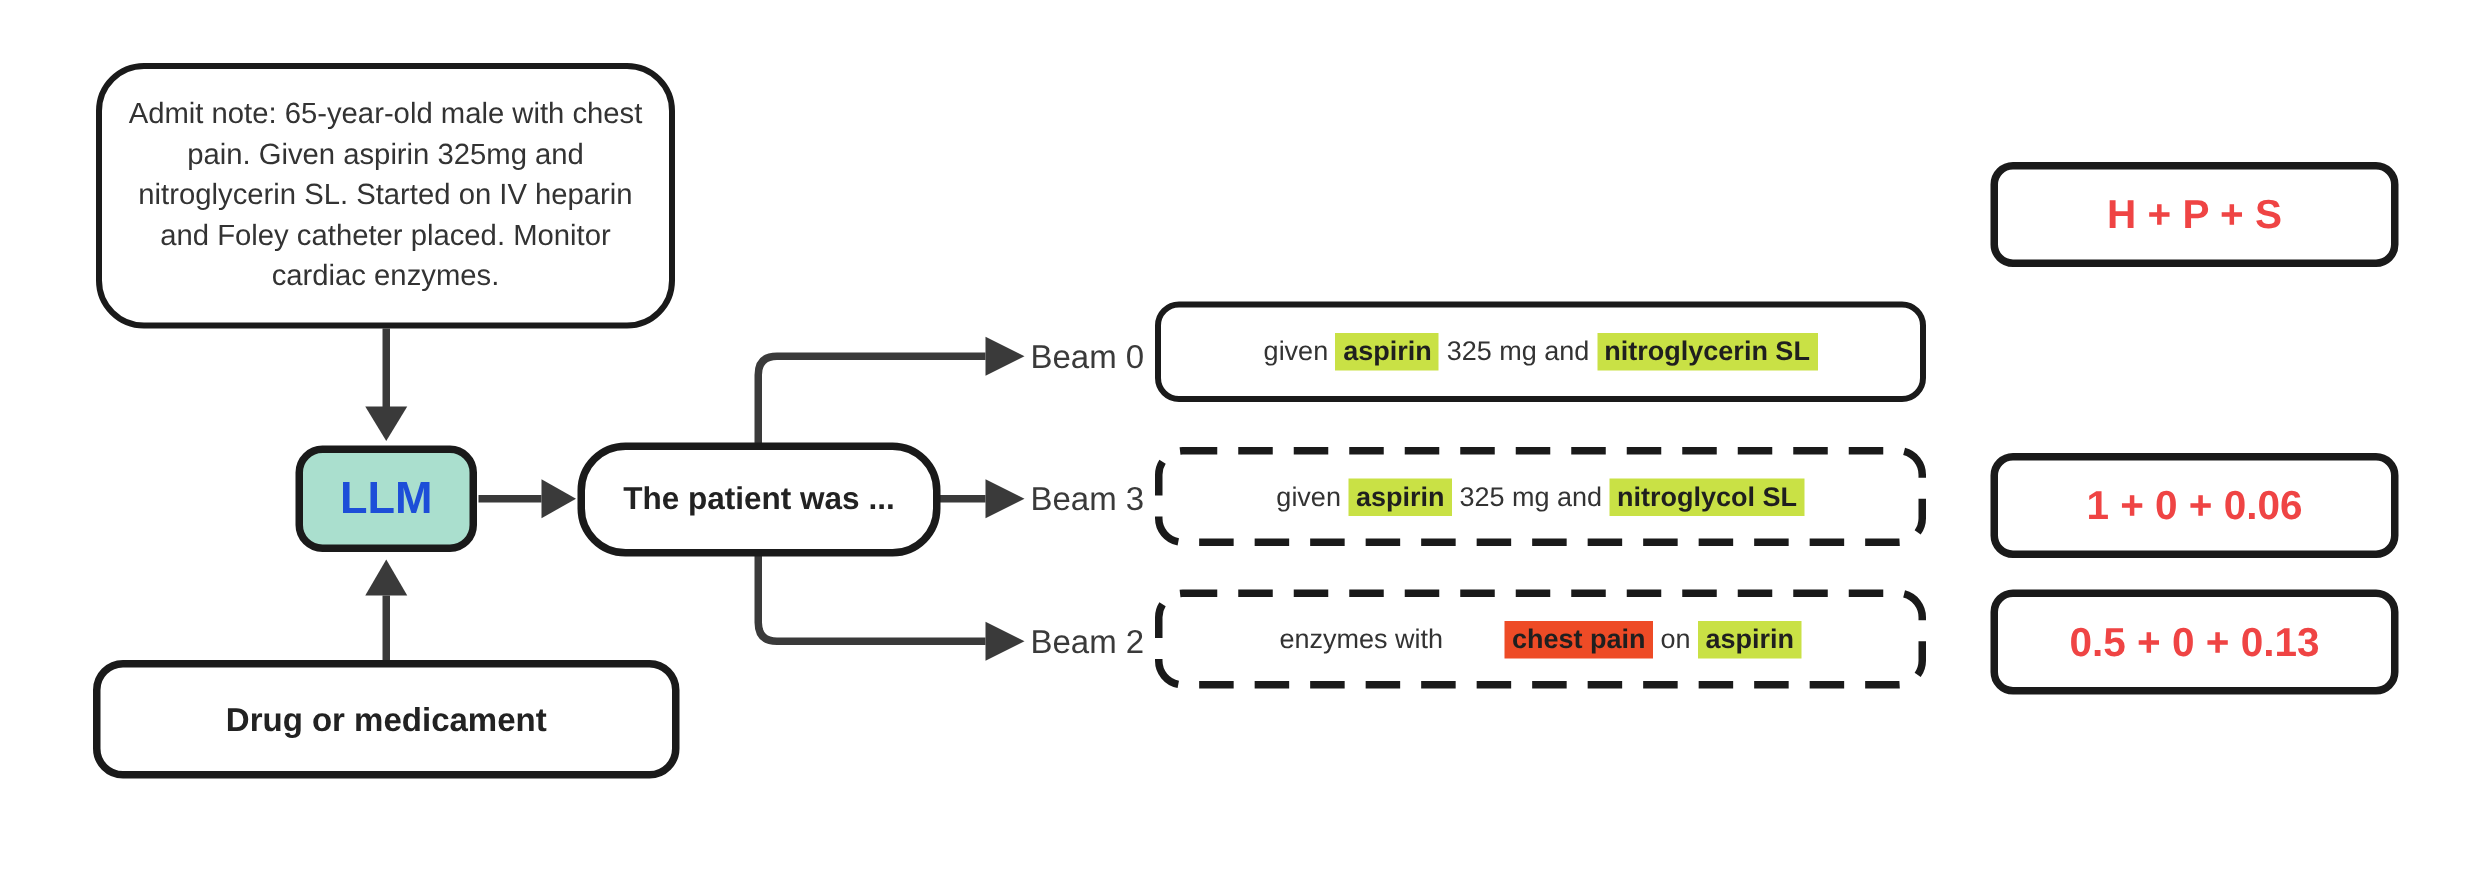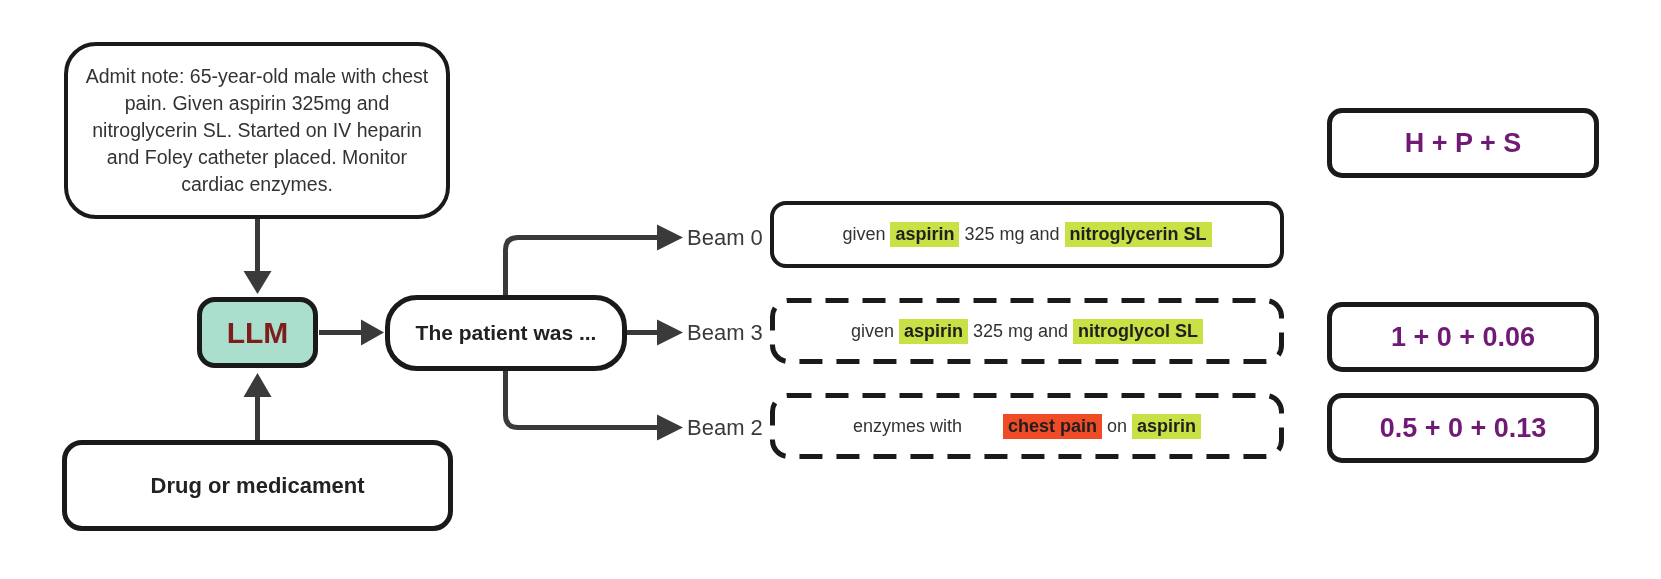--- a/index.html
+++ b/index.html
@@ -35,29 +35,29 @@
   .admit{
     left:64px;top:42px;width:386px;height:177px;
     border-radius:32px;border-width:4px;
     font-size:19.5px;line-height:1.38;
     padding:10px 12px;
   }
   .llm{
     left:197px;top:297px;width:121px;height:71px;
     border-radius:18px;border-width:5px;
     background:var(--llm-fill);
-    font-size:30px;font-weight:700;color:#7f1d1d;
+    font-size:30px;font-weight:700;color:#1d4ed8;
   }
   .patient{
     left:385px;top:295px;width:242px;height:76px;
     border-radius:32px;border-width:5px;
     font-size:21px;font-weight:700;color:#222;
   }
   .drug{
-    left:62px;top:440px;width:391px;height:91px;
+    left:62px;top:440px;width:391px;height:79px;
     border-radius:20px;border-width:5px;
     font-size:22px;font-weight:700;color:#222;
   }
   .beam-box{
     left:770px;width:514px;height:67px;
     font-size:18px;
     background:transparent;
   }
   .beam-box.solid{border:4px solid var(--border);border-radius:16px;background:#ffffff;}
   .b0{top:201px;}
@@ -67,21 +67,21 @@
     position:absolute;left:687px;width:90px;height:27px;
     font-size:22px;color:#3a3a3a;
     display:flex;align-items:center;
   }
   .bl0{top:224px;}
   .bl1{top:319px;}
   .bl2{top:414px;text-align:right;}
   .score{
     left:1327px;width:272px;height:70px;
     border-radius:15px;border-width:5px;
-    font-size:27px;font-weight:700;color:#701a75;
+    font-size:27px;font-weight:700;color:#ef4444;
   }
   .sH{top:108px;}
   .s0{top:202px;}
   .s1{top:302px;}
   .s2{top:393px;}
   .hl{font-weight:700;color:#1f1f1f;padding:2px 5px 3px;}
   .hl-green{background:var(--hl-green);}
   .hl-red{background:var(--hl-red);margin-left:36px;}
   .segments{white-space:nowrap;}
 </style>

